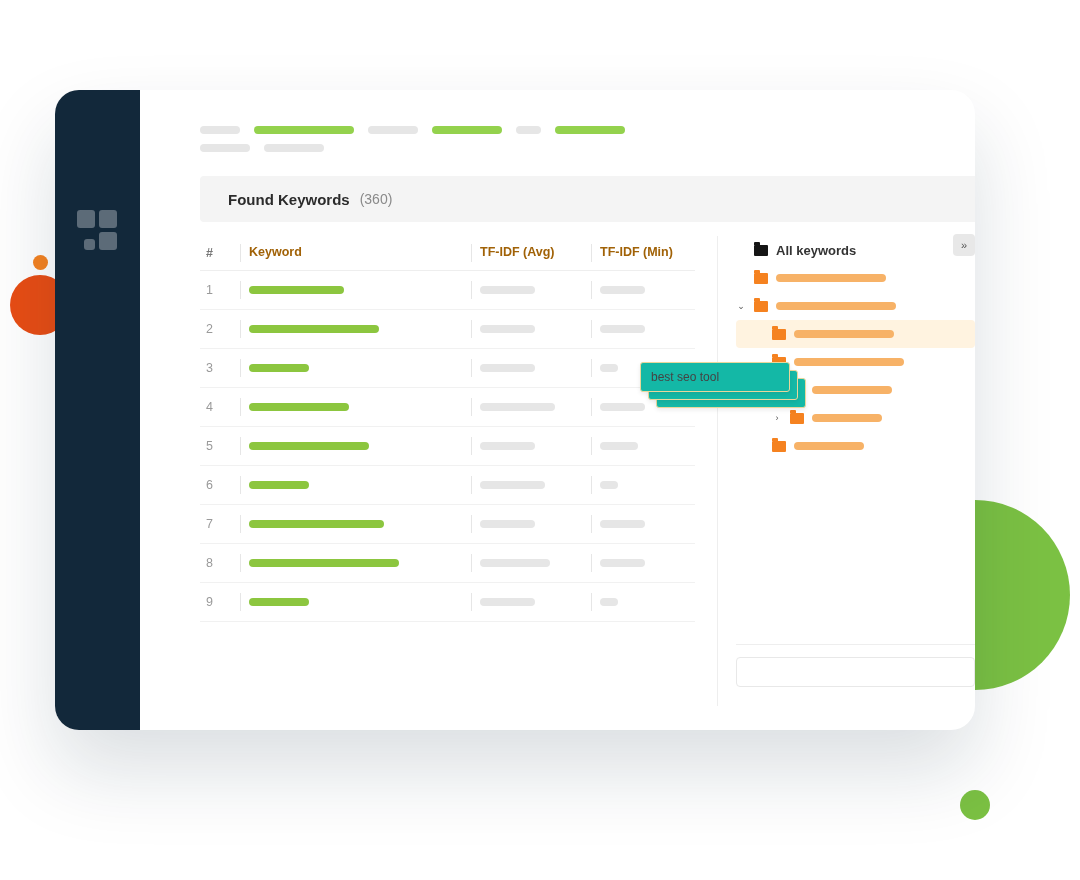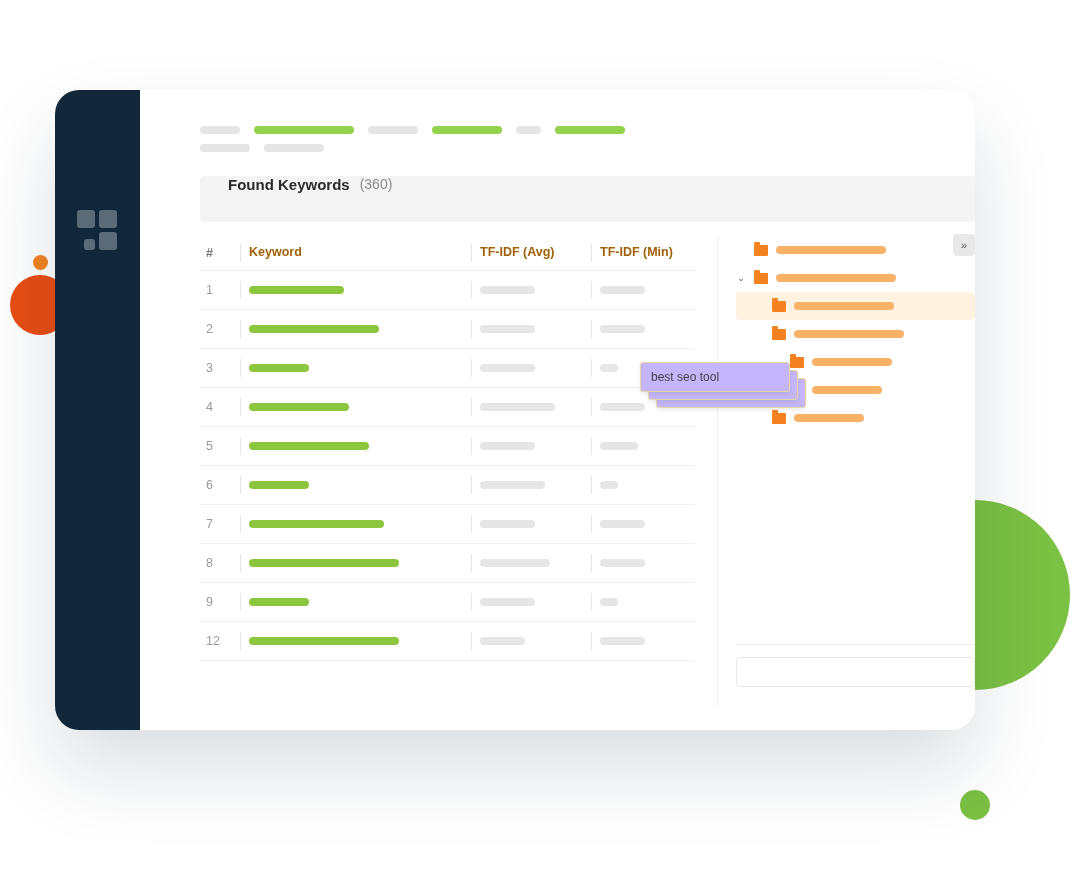--- a/index.html
+++ b/index.html
@@ -41,21 +41,21 @@
   .grbar { background:#e6e6e6; }
   .crumbs .c1{width:40px}.crumbs .c2{width:100px}.crumbs .c3{width:50px}.crumbs .c4{width:70px}
   .crumbs .c5{width:25px}.crumbs .c6{width:70px}
   .crumbs2 { margin-top:10px; display:flex; gap:14px;}
   .crumbs2 .d1{width:50px}.crumbs2 .d2{width:60px}
 
   
   .section-head {
     margin-top:24px; margin-right:0; height:46px;
     background:#f4f4f4; border-radius:4px 0 0 4px;
-    display:flex; padding-left:28px;
+    display:flex; align-items:center; padding-left:28px;
     color:#2b2b2b; font-size:15px; font-weight:600;
   }
   .section-head .count { font-weight:400; color:#8a8a8a; margin-left:10px; font-size:14px;}
 
   
   .grid-area { display:flex; margin-top:14px; height:470px; }
   .table-wrap { flex:0 0 495px; }
 
   table { border-collapse:collapse; width:100%; }
   thead th {
@@ -90,21 +90,21 @@
     background:#e8e8e8; border-radius:4px; display:flex; align-items:center; justify-content:center;
     font-size:11px; color:#555;
   }
   .side .hl { background:#fff3e0; border-radius:4px; }
 
   
   .tip {
     position:absolute; left:-78px; top:126px; width:170px;
   }
   .tip .card{
-    position:absolute; width:150px; height:30px; background:#c4b5fd;
+    position:absolute; width:150px; height:30px; background:#14b8a6;
     border:1px solid #e8d79b; border-radius:3px;
     box-shadow:0 2px 4px rgba(0,0,0,.08);
     font-size:12px; color:#444; padding:7px 10px;
   }
   .tip .c1{left:0;top:0;z-index:3}.tip .c2{left:8px;top:8px;z-index:2}.tip .c3{left:16px;top:16px;z-index:1}
 
   
   .side .search-slot{
     position:absolute; bottom:8px; left:18px; right:0; height:54px;
     border-top:1px solid #eee; display:flex; align-items:center;
@@ -214,33 +214,32 @@
                 <td><span class="sep"></span><span class="bar kw" style="width:150px"></span></td>
                 <td><span class="sep"></span><span class="bar mx" style="width:70px"></span></td>
                 <td><span class="sep"></span><span class="bar mx" style="width:45px"></span></td>
               </tr>
               <tr>
                 <td class="num">9</td>
                 <td><span class="sep"></span><span class="bar kw" style="width:60px"></span></td>
                 <td><span class="sep"></span><span class="bar mx" style="width:55px"></span></td>
                 <td><span class="sep"></span><span class="bar mx" style="width:18px"></span></td>
               </tr>
-              <tr>
-                <td class="num">12</td>
-                <td><span class="sep"></span><span class="bar kw" style="width:150px"></span></td>
-                <td><span class="sep"></span><span class="bar mx" style="width:45px"></span></td>
-                <td><span class="sep"></span><span class="bar mx" style="width:45px"></span></td>
-              </tr>
             </tbody>
         </table>
       </div>
 
       <div class="side">
         <div class="expand">»</div>
 
+        <div class="row">
+          <span class="chev"></span>
+            <span class="fold black"></span>
+          <b>All keywords</b>
+        </div>
         <div class="row">
           <span class="chev"></span>
             <span class="fold orange"></span>
           <span class="obar" style="width:110px"></span>
         </div>
         <div class="row">
           <span class="chev">⌄</span>
             <span class="fold orange"></span>
           <span class="obar" style="width:120px"></span>
         </div>

